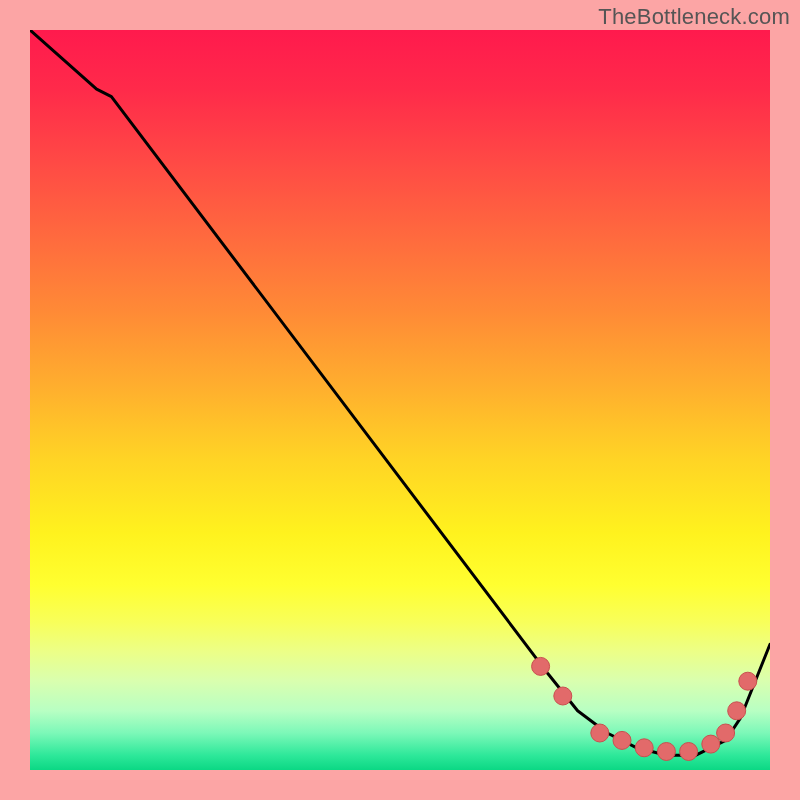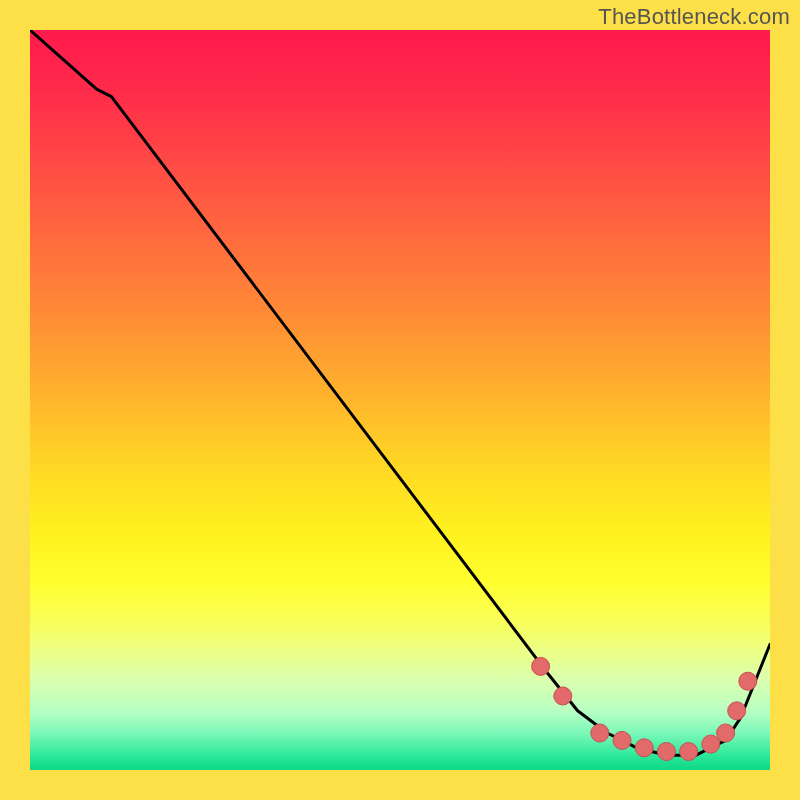--- a/index.html
+++ b/index.html
@@ -8,21 +8,21 @@
     width: 800px;
     height: 800px;
     background: #000;
     overflow: hidden;
     font-family: Arial, Helvetica, sans-serif;
   }
   .frame {
     position: relative;
     width: 800px;
     height: 800px;
-    background: #fde047;
+    background: #fca5a5;
   }
   .watermark {
     position: absolute;
     top: 4px;
     right: 10px;
     color: #555;
     font-size: 22px;
     font-weight: 500;
     letter-spacing: 0.2px;
     z-index: 10;

